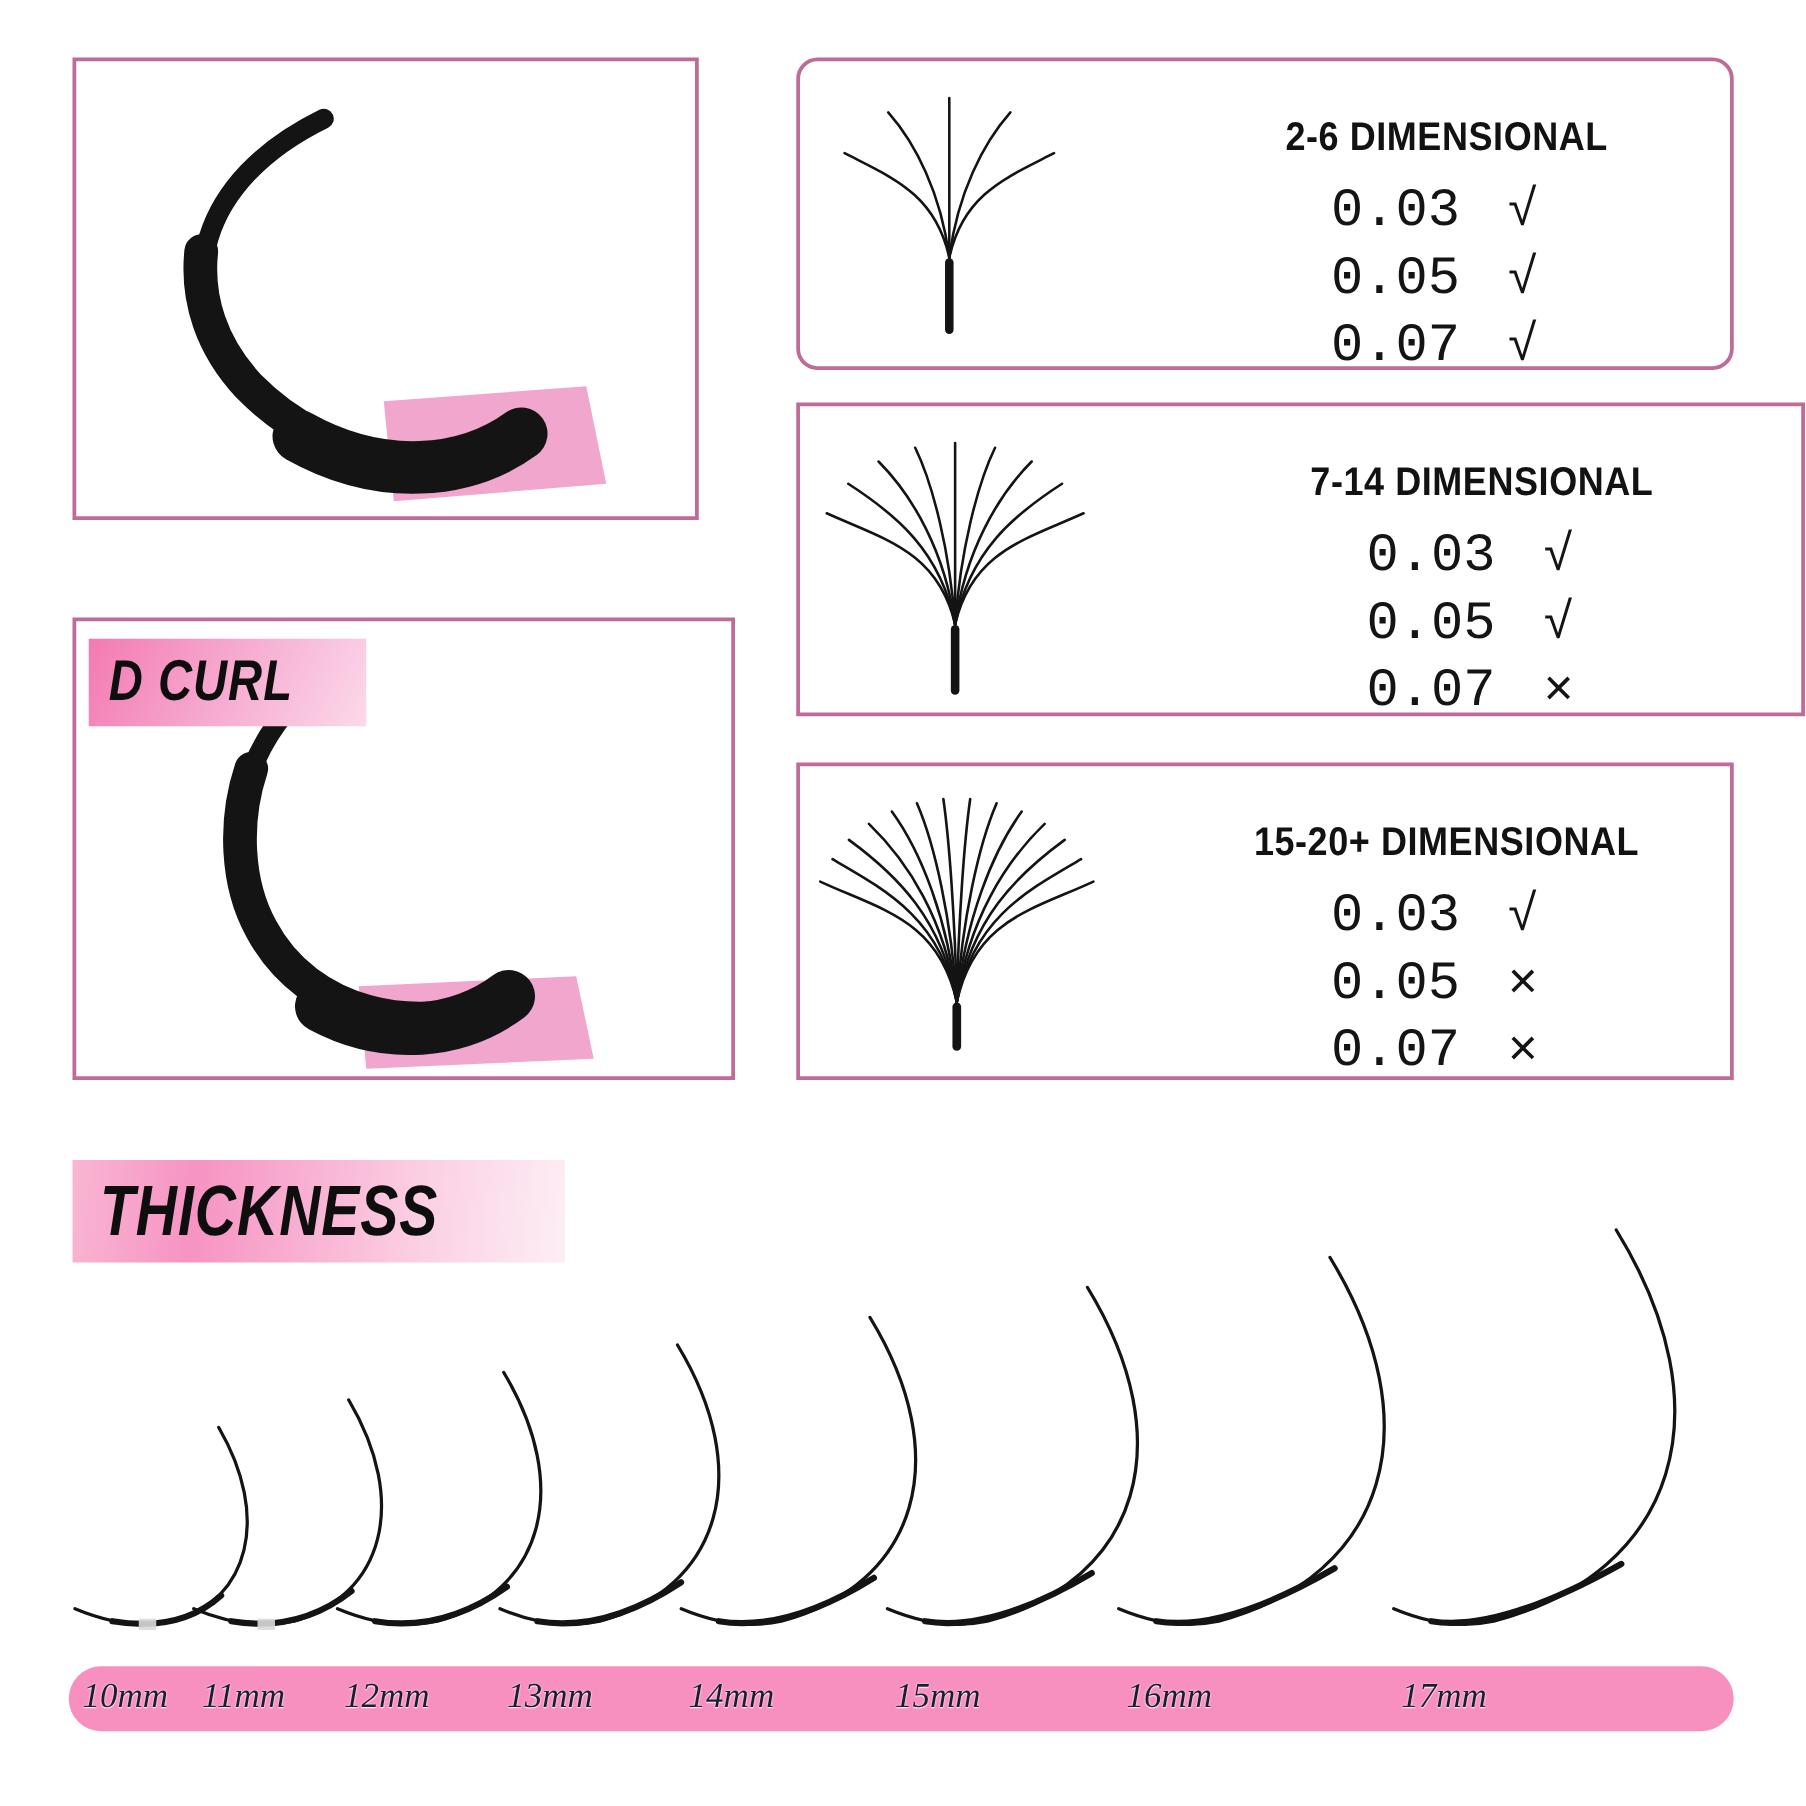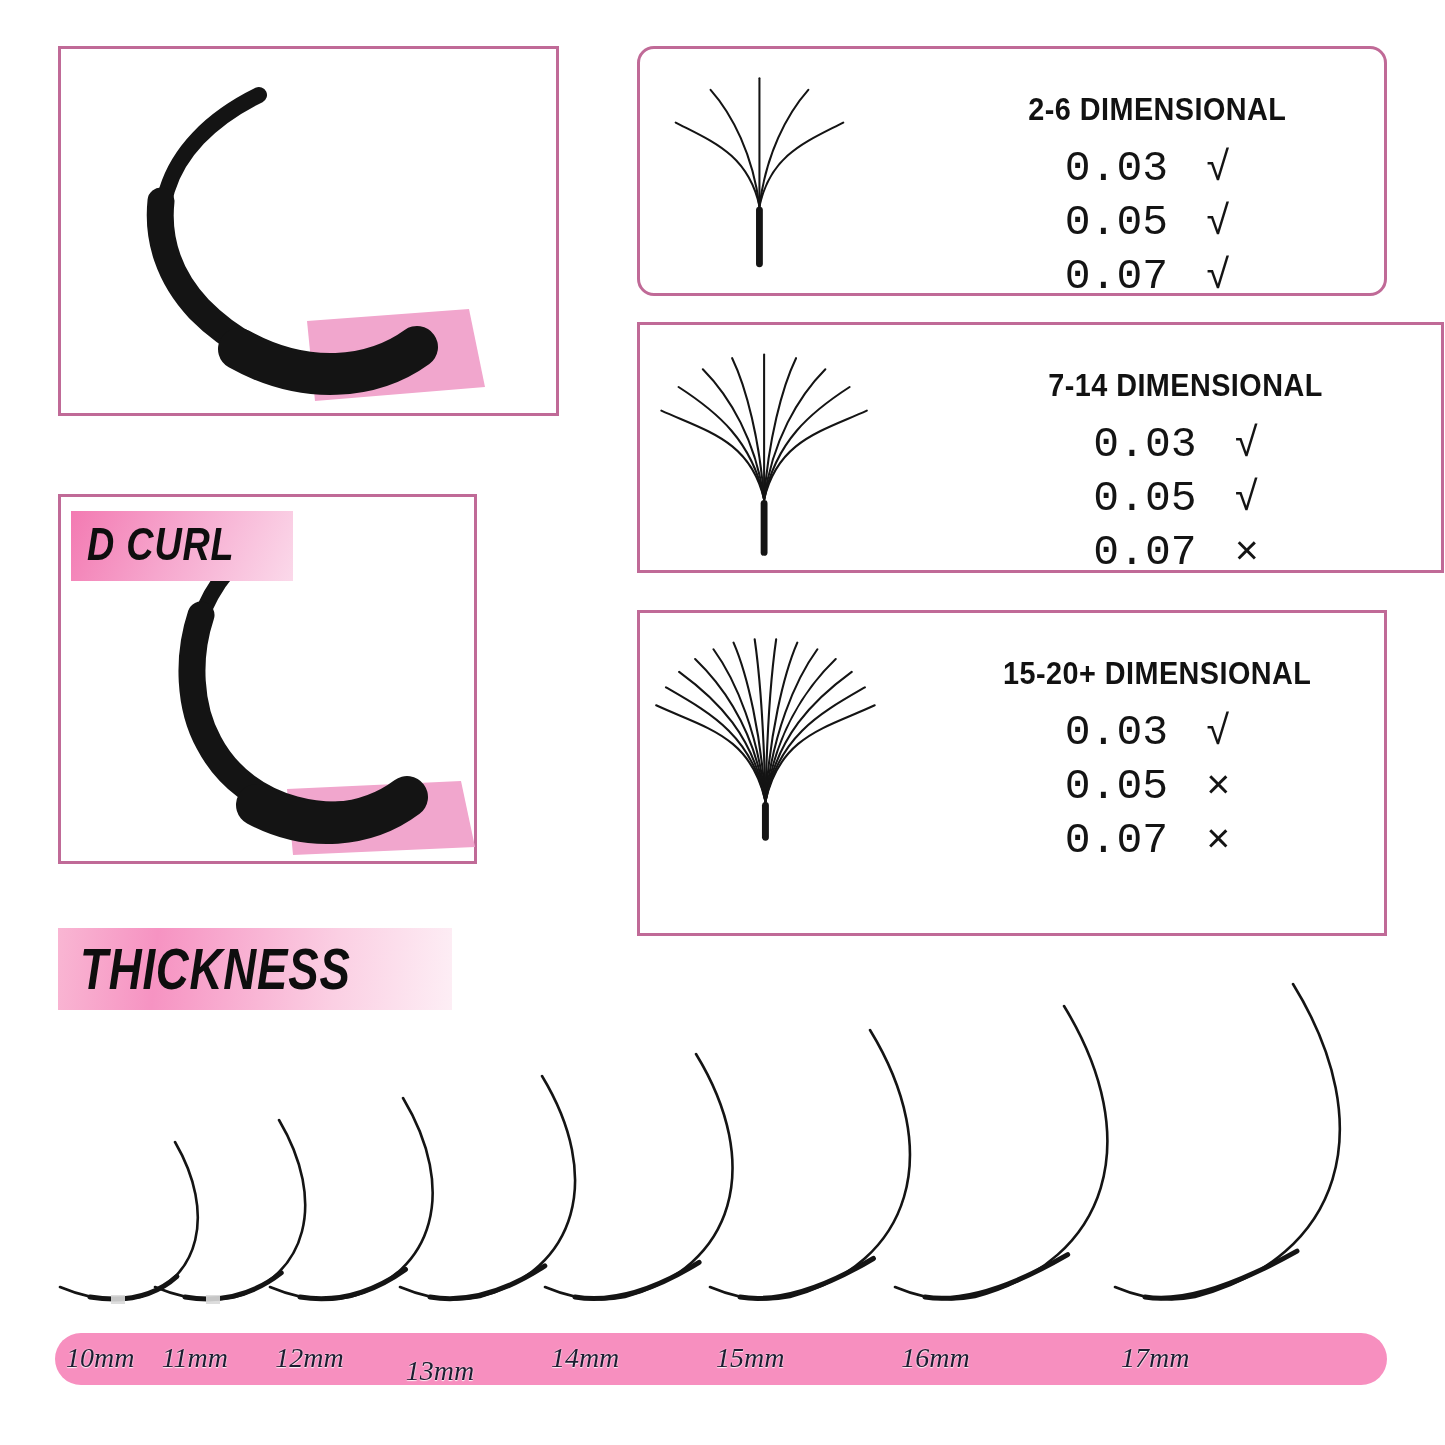--- a/index.html
+++ b/index.html
@@ -47,21 +47,21 @@
 
   <section class="card curl-card" style="left:58px;top:46px;width:501px;height:370px;">
     <svg class="curl-svg" width="495" height="364" viewBox="0 0 495 364">
         <polygon points="246,272 408,260 424,338 254,352" fill="#f1a6cd"></polygon>
         <path d="M 352 300 C 295 334 200 330 128 248 C 78 182 96 96 198 46" fill="none" stroke="#141414" stroke-width="16" stroke-linecap="round"></path>
         <path d="M 352 300 C 298 333 205 328 138 260 C 108 228 96 190 100 152" fill="none" stroke="#141414" stroke-width="27" stroke-linecap="round"></path>
         <path d="M 356 298 C 312 330 244 337 178 300" fill="none" stroke="#141414" stroke-width="42" stroke-linecap="round"></path>
       </svg>
   </section>
 
-  <section class="card curl-card" style="left:58px;top:494px;width:419px;height:370px;">
+  <section class="card curl-card" style="left:58px;top:494px;width:530px;height:370px;">
     <svg class="curl-svg" width="495" height="364" viewBox="0 0 495 364">
         <polygon points="226,292 400,284 414,350 232,358" fill="#f1a6cd"></polygon>
         <path d="M 340 304 C 282 336 180 322 138 236 C 112 170 138 74 216 34" fill="none" stroke="#141414" stroke-width="16" stroke-linecap="round"></path>
         <path d="M 340 304 C 274 334 185 316 148 246 C 128 210 126 160 140 118" fill="none" stroke="#141414" stroke-width="27" stroke-linecap="round"></path>
         <path d="M 346 300 C 306 330 248 336 196 308" fill="none" stroke="#141414" stroke-width="42" stroke-linecap="round"></path>
       </svg>
     <div class="curl-label">
       <span>D CURL</span>
     </div>
   </section>
@@ -123,21 +123,21 @@
           <span class="mark">√</span>
         </div>
         <div class="row">
           <span class="val">0.07</span>
           <span class="mark">×</span>
         </div>
       </div>
     </div>
   </section>
 
-  <section class="card dim-card" style="left:637px;top:610px;width:750px;height:326px;">
+  <section class="card dim-card" style="left:637px;top:610px;width:750px;height:254px;">
     <svg class="fan-svg" width="340" height="248" viewBox="0 0 340 250">
         <line x1="117" y1="224" x2="117" y2="192" stroke="#141414" stroke-width="7" stroke-linecap="round"></line>
         <path d="M 117 188 C 102.31340774366208 121.44 55.805865598592035 113.76267281086031 6.850558077465649 90.98876960634995" fill="none" stroke="#141414" stroke-width="2.1" stroke-linecap="round"></path>
         <path d="M 117 188 C 103.6349693574858 121.44 61.31237232285751 98.68984759549103 16.762270181143506 72.95752004218552" fill="none" stroke="#141414" stroke-width="2.1" stroke-linecap="round"></path>
         <path d="M 117 188 C 105.40086432109126 121.44 68.67026800454695 85.60440910403192 30.00648240818451 57.33674654169272" fill="none" stroke="#141414" stroke-width="2.1" stroke-linecap="round"></path>
         <path d="M 117 188 C 107.55238375115984 121.44 77.63493229649933 74.78506041502614 46.1428781336988 44.44275216435349" fill="none" stroke="#141414" stroke-width="2.1" stroke-linecap="round"></path>
         <path d="M 117 188 C 110.0179983066033 121.44 87.90832627751374 66.46223979689137 64.63498729952474 34.53662576536223" fill="none" stroke="#141414" stroke-width="2.1" stroke-linecap="round"></path>
         <path d="M 117 188 C 112.71573625058133 121.44 99.14890104408889 60.81321266797414 84.86802187935999 27.818955240543488" fill="none" stroke="#141414" stroke-width="2.1" stroke-linecap="round"></path>
         <path d="M 117 188 C 115.5559086800496 121.44 110.98295283354001 57.95829607020096 106.16931510037202 24.425765847514953" fill="none" stroke="#141414" stroke-width="2.1" stroke-linecap="round"></path>
         <path d="M 117 188 C 118.4440913199504 121.44 123.01704716645999 57.95829607020096 127.83068489962798 24.425765847514953" fill="none" stroke="#141414" stroke-width="2.1" stroke-linecap="round"></path>
@@ -191,20 +191,20 @@
       <path d="M 895 312 Q 938 330 975 322 C 1110.25 285.56 1145.4 164.2 1064 31" fill="none" stroke="#141414" stroke-width="2.6" stroke-linecap="round"></path>
       <path d="M 925 322 Q 979 331 1067.7 279.64" fill="none" stroke="#141414" stroke-width="5" stroke-linecap="round"></path>
       <path d="M 1115 312 Q 1158 330 1195 322 C 1343 282.48 1381 152.1 1293 9" fill="none" stroke="#141414" stroke-width="2.6" stroke-linecap="round"></path>
       <path d="M 1145 322 Q 1199 331 1297 276.12" fill="none" stroke="#141414" stroke-width="5" stroke-linecap="round"></path>
     </svg>
 
   <div class="thickness-bar">
     <span class="mm-label" style="left: 3.4%;">10mm</span>
     <span class="mm-label" style="left: 10.5%;">11mm</span>
     <span class="mm-label" style="left: 19.1%;">12mm</span>
-    <span class="mm-label" style="left: 28.9%; margin-top: 13px;">13mm</span>
+    <span class="mm-label" style="left: 28.9%;">13mm</span>
     <span class="mm-label" style="left: 39.8%;">14mm</span>
     <span class="mm-label" style="left: 52.2%;">15mm</span>
     <span class="mm-label" style="left: 66.1%;">16mm</span>
     <span class="mm-label" style="left: 82.6%;">17mm</span>
   </div>
 
 </div>
 
 </body></html>

